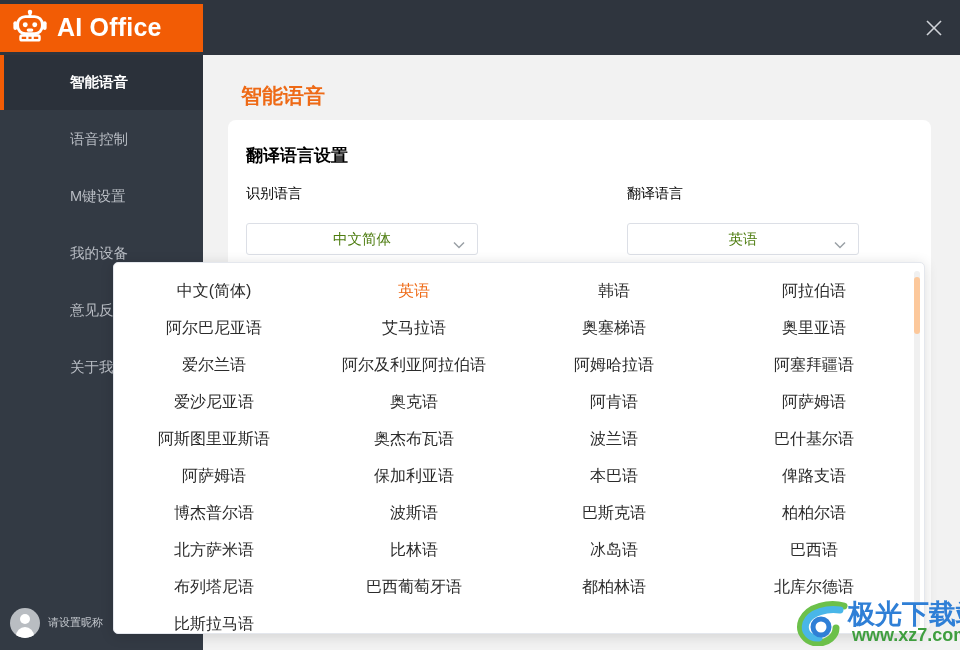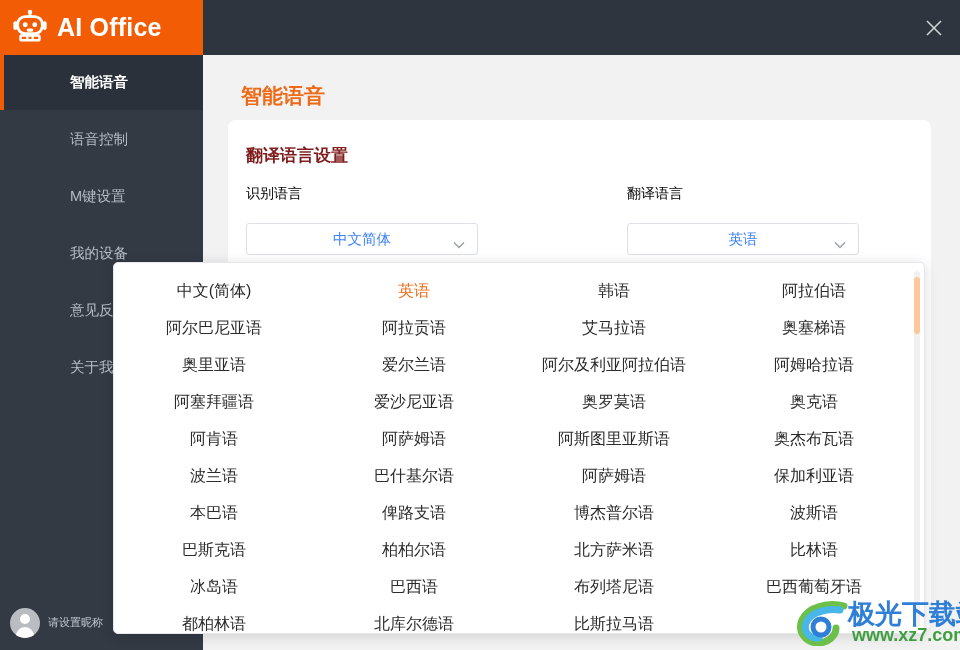--- a/index.html
+++ b/index.html
@@ -17,21 +17,21 @@
   }
 
   
   .titlebar {
     position: absolute; left: 0; top: 0;
     width: 960px; height: 55px;
     background: #2f353e;
     display: flex; align-items: center;
   }
   .brand {
-    width: 203px; height: 55px;
+    width: 203px; height: 48px;
     background: #f25c05;
     display: flex; align-items: center;
     padding-left: 11px;
     flex: 0 0 auto;
   }
   .robot-icon {
     width: 38px; height: 38px;
     flex: 0 0 auto;
     display: block;
   }
@@ -134,21 +134,21 @@
   }
   .card {
     position: absolute; left: 25px; top: 65px;
     width: 703px; height: 510px;
     background: #ffffff;
     border-radius: 8px;
   }
   .card-title {
     position: absolute; left: 18px; top: 24px;
     font-size: 17px; font-weight: bold;
-    color: #7f1d1d;
+    color: #000000;
     white-space: nowrap;
   }
   .field {
     position: absolute;
     width: 232px;
   }
   .field.left  { left: 18px;  top: 65px; }
   .field.right { left: 399px; top: 65px; }
   .field-label {
     font-size: 14px;
@@ -160,21 +160,21 @@
     position: relative;
     width: 232px; height: 32px;
     border: 1px solid #dcdfe6;
     border-radius: 3px;
     background: #ffffff;
     display: flex; align-items: center; justify-content: center;
     cursor: pointer;
   }
   .select-value {
     font-size: 14.5px;
-    color: #3b82f6;
+    color: #4d7c0f;
     white-space: nowrap;
   }
   .chev {
     position: absolute;
     right: 12px; top: 50%;
     margin-top: -4px;
   }
 
   
   .dropdown {
@@ -371,30 +371,28 @@
 
   <div class="dropdown">
     <div class="dropdown-caret"></div>
     <div class="lang-scroll">
       <div class="lang-grid" id="lang-grid">
           <div class="lang-item">中文(简体)</div>
           <div class="lang-item selected">英语</div>
           <div class="lang-item">韩语</div>
           <div class="lang-item">阿拉伯语</div>
           <div class="lang-item">阿尔巴尼亚语</div>
-          <div class="lang-item">阿拉贡语</div>
           <div class="lang-item">艾马拉语</div>
           <div class="lang-item">奥塞梯语</div>
           <div class="lang-item">奥里亚语</div>
           <div class="lang-item">爱尔兰语</div>
           <div class="lang-item">阿尔及利亚阿拉伯语</div>
           <div class="lang-item">阿姆哈拉语</div>
           <div class="lang-item">阿塞拜疆语</div>
           <div class="lang-item">爱沙尼亚语</div>
-          <div class="lang-item">奥罗莫语</div>
           <div class="lang-item">奥克语</div>
           <div class="lang-item">阿肯语</div>
           <div class="lang-item">阿萨姆语</div>
           <div class="lang-item">阿斯图里亚斯语</div>
           <div class="lang-item">奥杰布瓦语</div>
           <div class="lang-item">波兰语</div>
           <div class="lang-item">巴什基尔语</div>
           <div class="lang-item">阿萨姆语</div>
           <div class="lang-item">保加利亚语</div>
           <div class="lang-item">本巴语</div>

